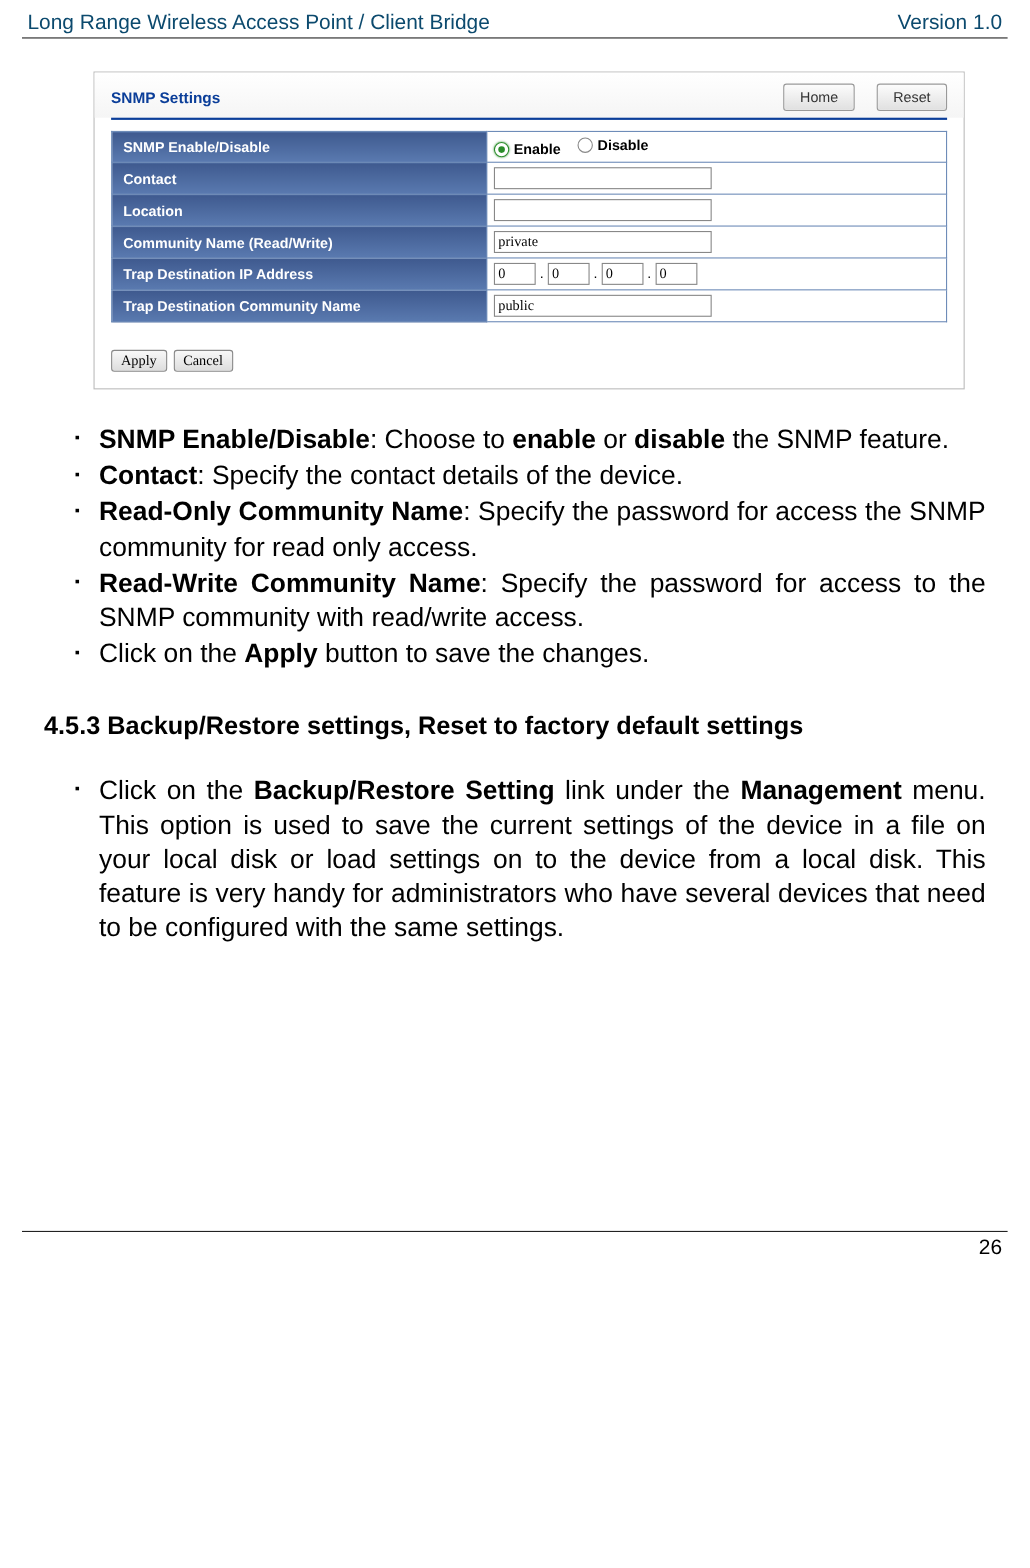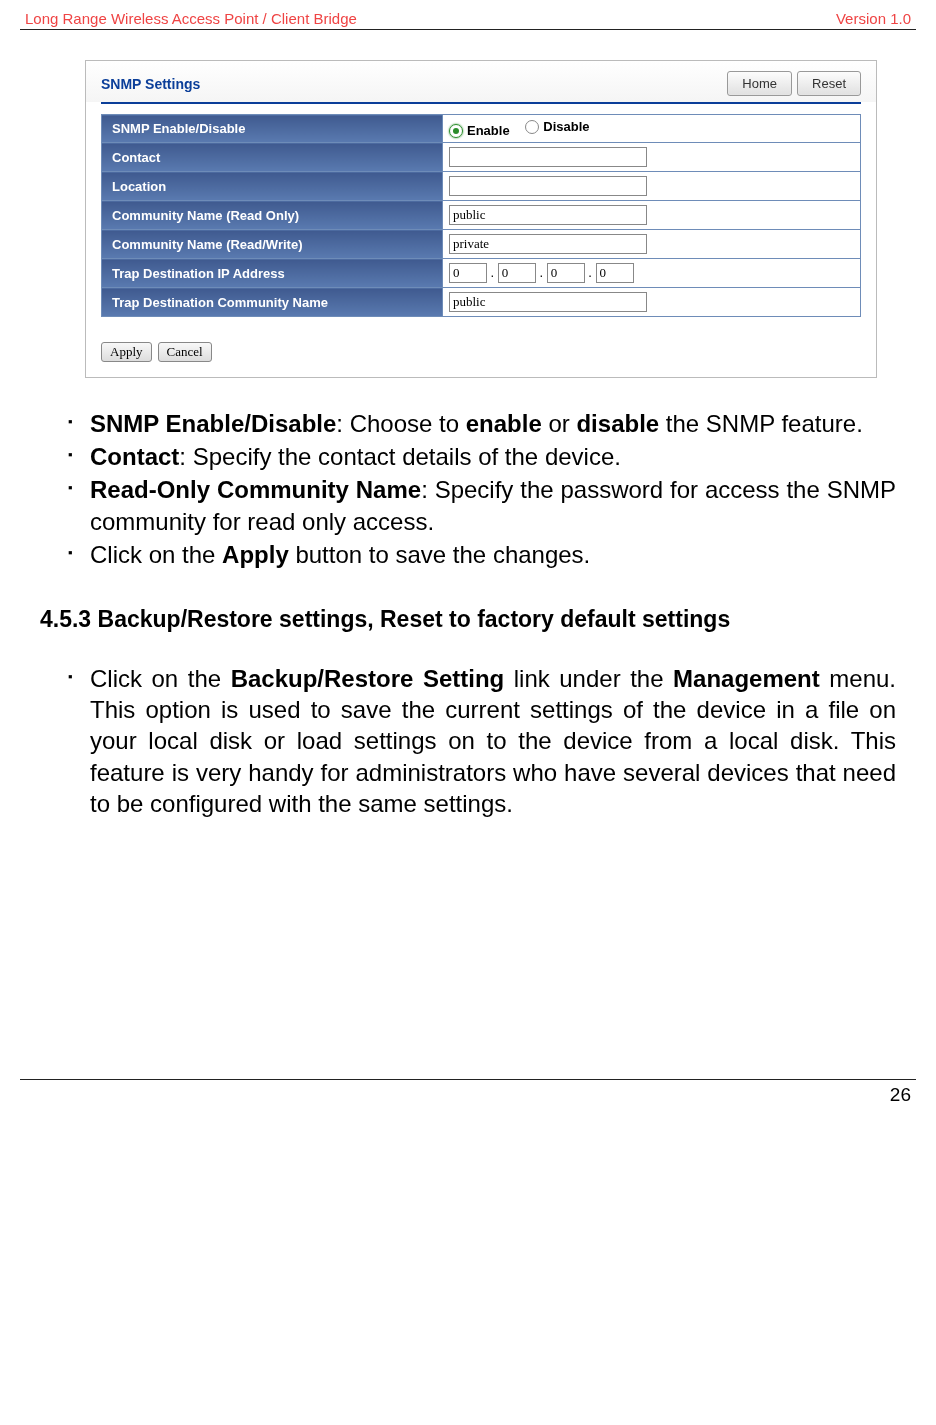--- a/index.html
+++ b/index.html
@@ -9,22 +9,22 @@
     background: #fff;
     width: 936px;
   }
   .page {
     padding: 10px 20px 20px 20px;
     position: relative;
   }
   .top-line {
     display: flex;
     justify-content: space-between;
-    font-size: 15px;
-    color: #ef4444;
+    font-size: 19px;
+    color: #0c4a6e;
     padding: 0 5px 2px 5px;
   }
   .hr-top {
     border: none;
     border-top: 1.5px solid #222;
     margin: 0 0 30px 0;
   }
   .screenshot-wrap {
     margin-left: 65px;
     border: 1px solid #bbb;
@@ -38,21 +38,21 @@
     padding: 10px 15px 6px 15px;
     background: linear-gradient(#fff, #f5f5f5);
   }
   .title-text {
     color: #0b3e99;
     font-weight: bold;
     font-size: 14px;
   }
   .title-buttons {
     display: flex;
-    gap: 5px;
+    gap: 20px;
   }
   .win-btn {
     background: linear-gradient(#fcfcfc, #e0e0e0);
     border: 1px solid #999;
     border-radius: 3px;
     padding: 4px 14px;
     font-size: 13px;
     color: #333;
     box-shadow: inset 0 0 1px #fff;
   }
@@ -217,24 +217,20 @@
       </tr>
       <tr>
         <td class="lbl-cell">Contact</td>
         <td class="val-cell"><input class="txt-input" value="" style=""></td>
       </tr>
       <tr>
         <td class="lbl-cell">Location</td>
         <td class="val-cell"><input class="txt-input" value="" style=""></td>
       </tr>
       <tr>
-        <td class="lbl-cell">Community Name (Read Only)</td>
-        <td class="val-cell"><input class="txt-input" value="public" style=""></td>
-      </tr>
-      <tr>
         <td class="lbl-cell">Community Name (Read/Write)</td>
         <td class="val-cell"><input class="txt-input" value="private" style=""></td>
       </tr>
       <tr>
         <td class="lbl-cell">Trap Destination IP Address</td>
         <td class="val-cell">
           <input class="ip-input" value="0" style=""> .
           <input class="ip-input" value="0" style=""> .
           <input class="ip-input" value="0" style=""> .
           <input class="ip-input" value="0" style="">
@@ -257,20 +253,23 @@
     <li>
       <span class="bold">SNMP Enable/Disable</span><span>: Choose to </span><span class="bold">enable</span><span> or </span><span class="bold">disable</span><span> the SNMP feature.</span>
     </li>
     <li>
       <span class="bold">Contact</span><span>: Specify the contact details of the device.</span>
     </li>
     <li>
       <span class="bold">Read-Only Community Name</span><span>: Specify the password for access the SNMP community for read only access.</span>
     </li>
     <li>
+      <span class="bold">Read-Write Community Name</span><span>: Specify the password for access to the SNMP community with read/write access.</span>
+    </li>
+    <li>
       <span>Click on the </span><span class="bold">Apply</span><span> button to save the changes.</span>
     </li>
   </ul>
 
   <div class="section-h">4.5.3 Backup/Restore settings, Reset to factory default settings</div>
 
   <ul class="bullets body-font">
     <li>
       <span>Click on the </span><span class="bold">Backup/Restore Setting</span><span> link under the </span><span class="bold">Management</span><span> menu. This option is used to save the current settings of the device in a file on your local disk or load settings on to the device from a local disk. This feature is very handy for administrators who have several devices that need to be configured with the same settings.</span>
     </li>

